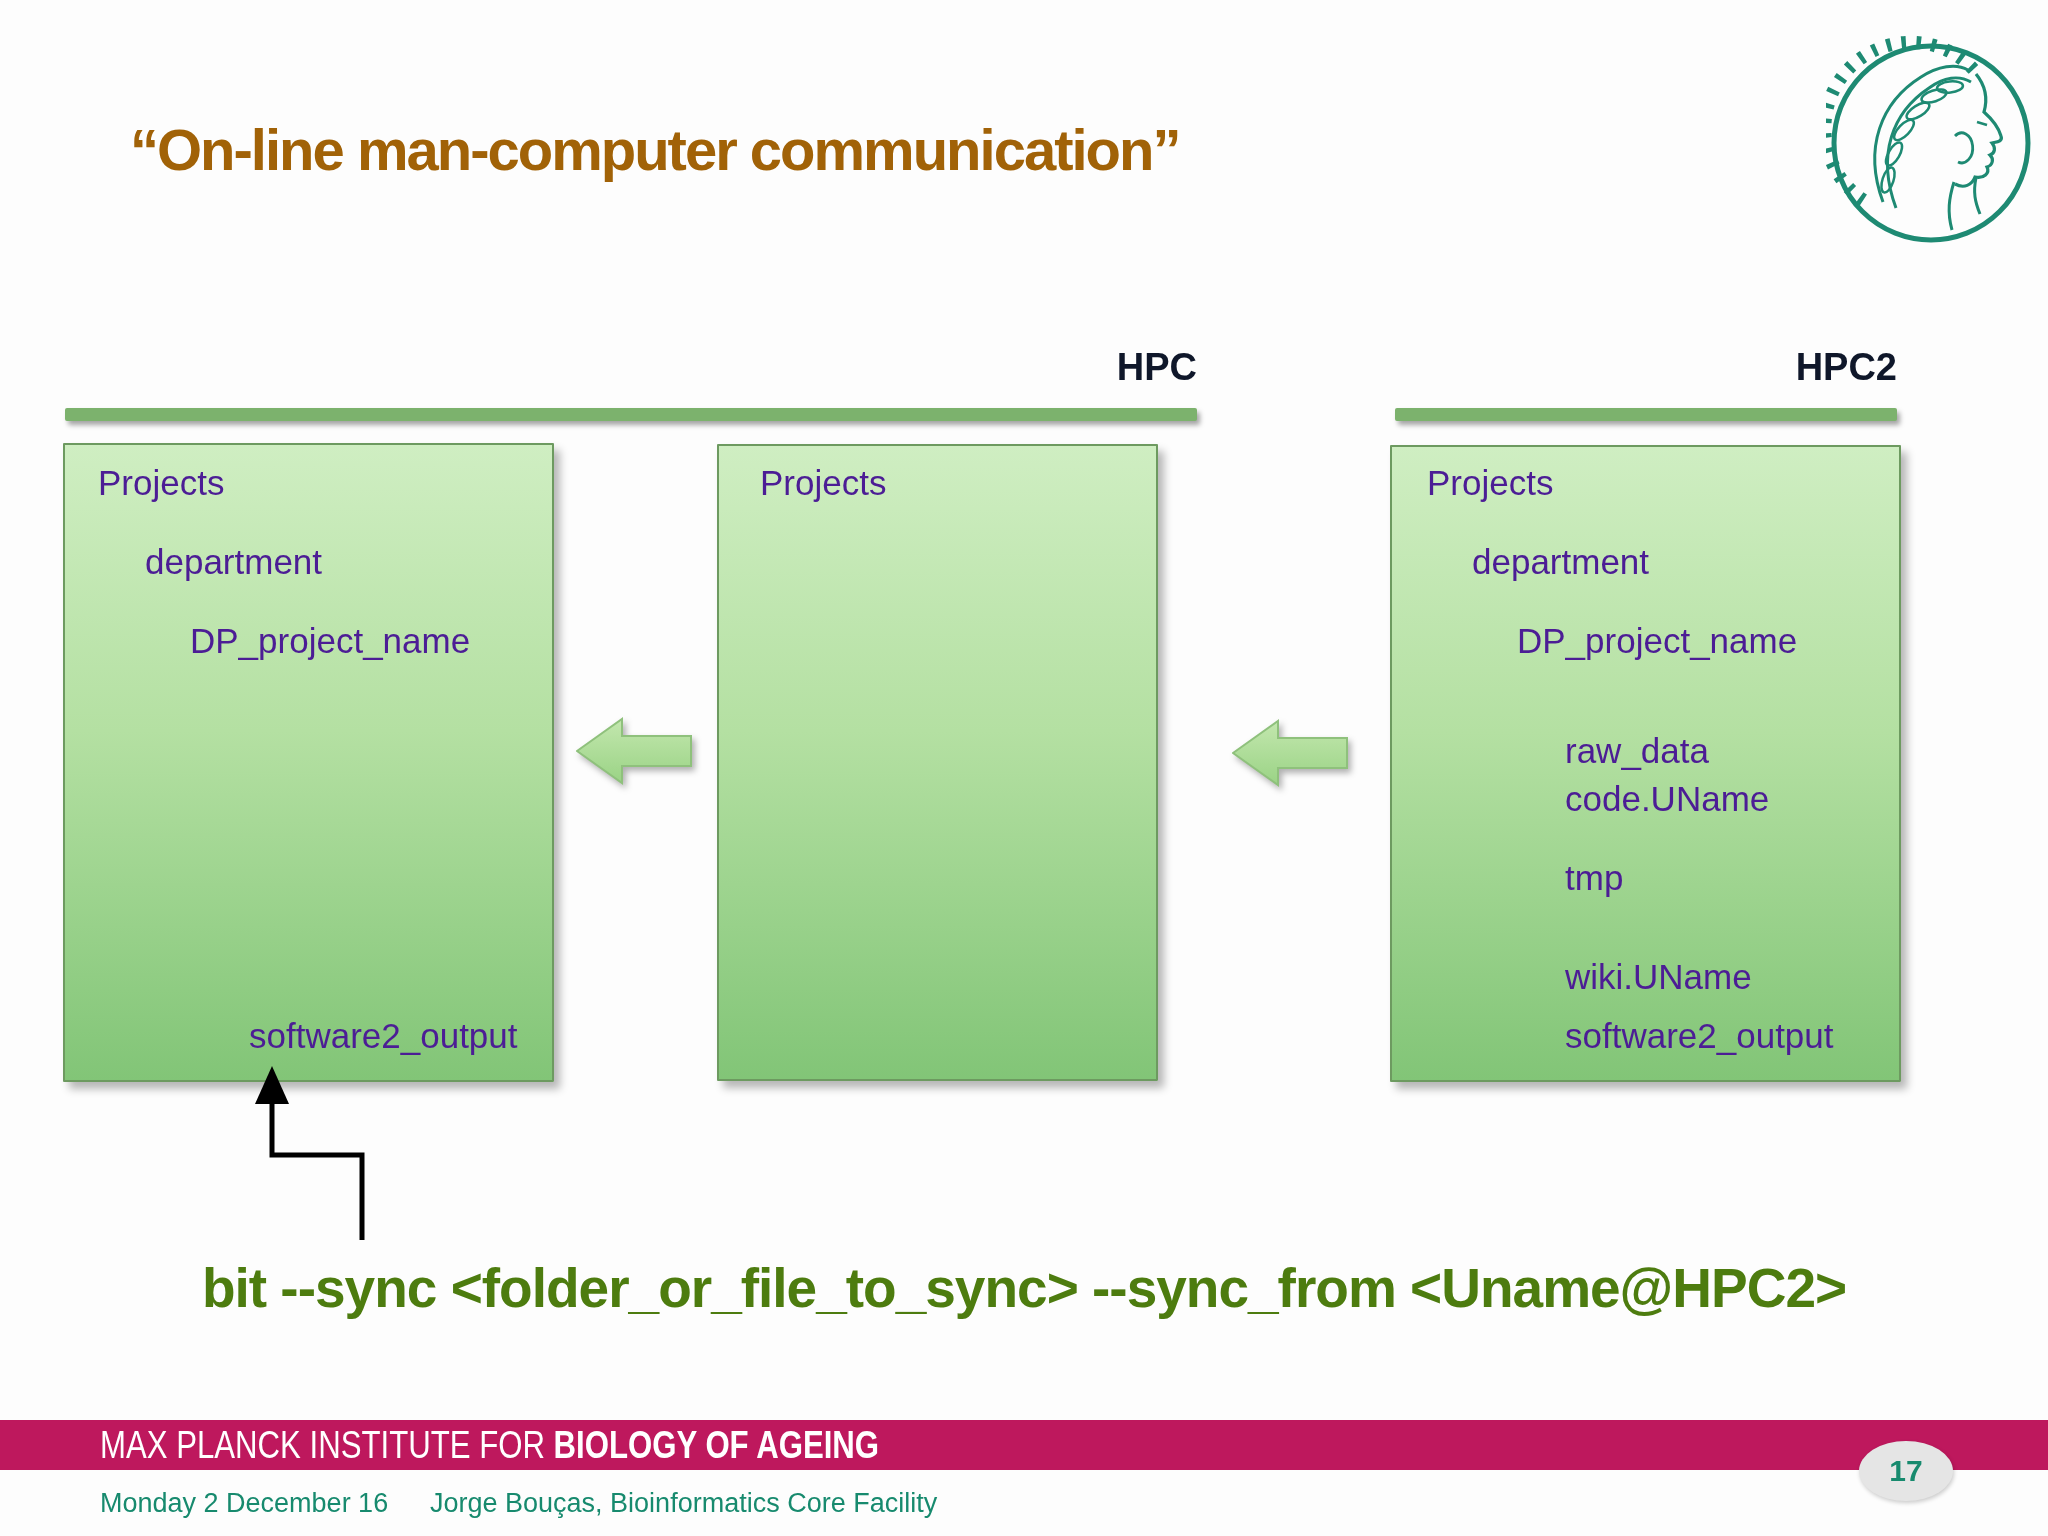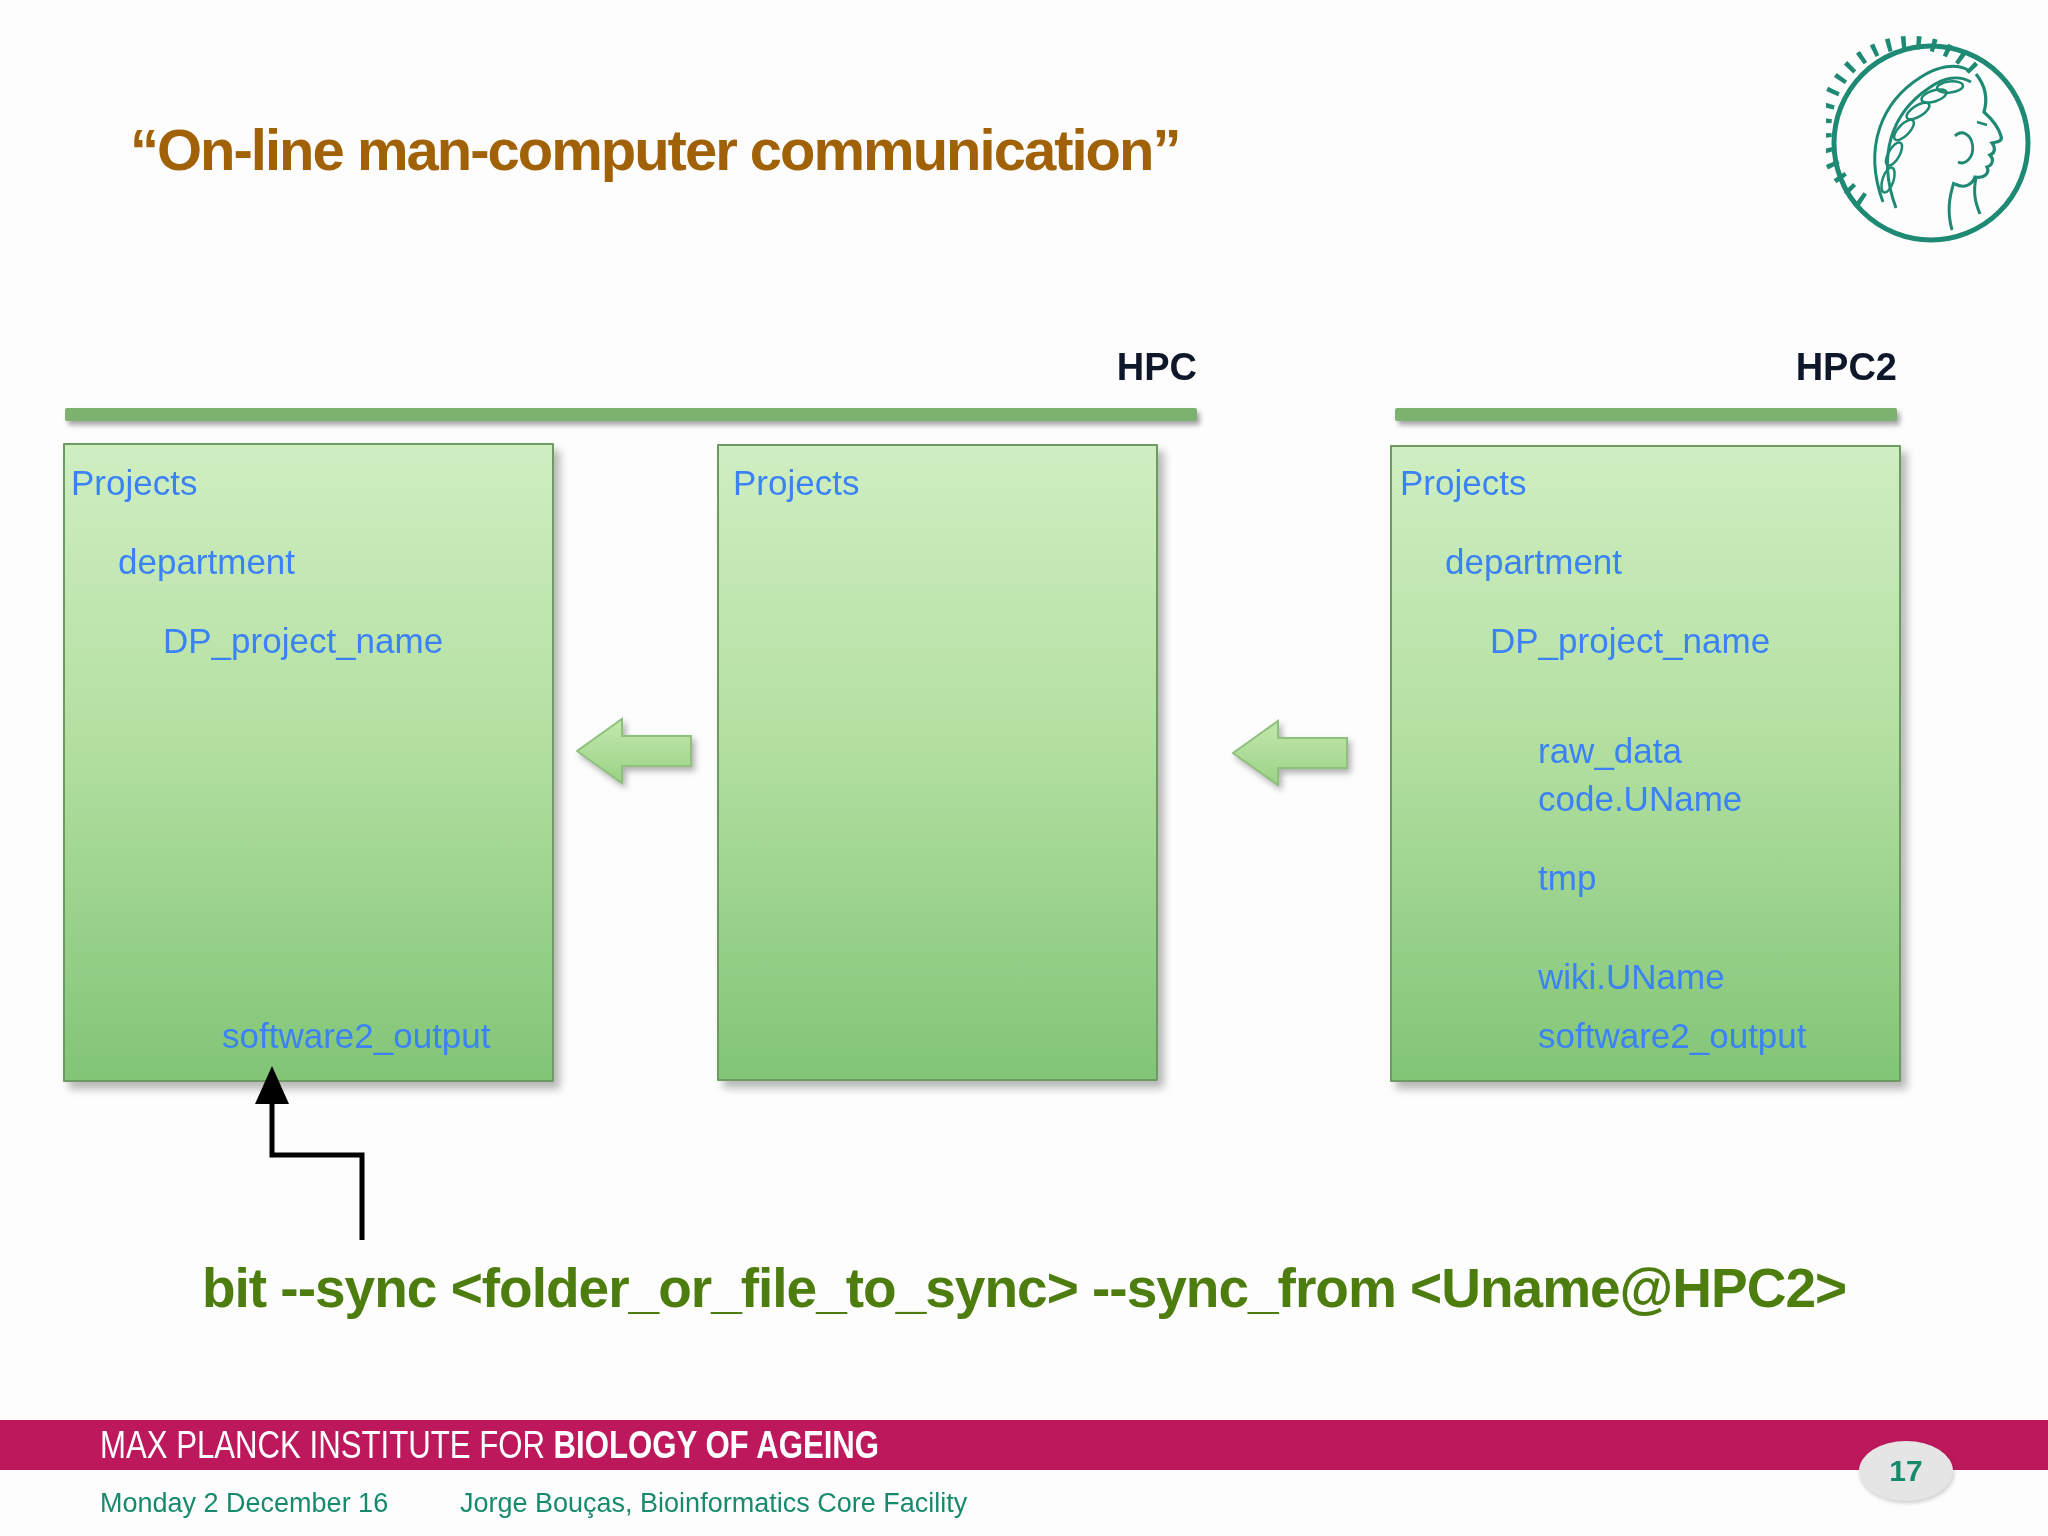--- a/index.html
+++ b/index.html
@@ -24,37 +24,37 @@
   .hbar.hpc{left:65px;width:1132px;}
   .hbar.hpc2{left:1395px;width:502px;}
   .tree-box{
     border:2px solid #6d9a60;border-radius:1px;
     background:linear-gradient(180deg,#cfeec2 0%,#b4e0a2 45%,#82c577 100%);
     box-shadow:6px 7px 9px rgba(0,0,0,.28);
   }
   .box-left{left:63px;top:443px;width:487px;height:635px;}
   .box-mid{left:717px;top:444px;width:437px;height:633px;}
   .box-right{left:1390px;top:445px;width:507px;height:633px;}
-  .ti{position:absolute;font-size:35px;color:#3b82f6;white-space:nowrap;line-height:1.1;}
+  .ti{position:absolute;font-size:35px;color:#4c1d95;white-space:nowrap;line-height:1.1;margin-left:27px;}
   .green-arrow{filter:drop-shadow(3px 4px 3px rgba(0,0,0,.3));}
   .command{
     left:0;top:1256px;width:2048px;text-align:center;
     font-size:55px;font-weight:bold;color:#4d7c0f;letter-spacing:-1px;white-space:nowrap;
   }
   .footer-band{
     left:0;top:1420px;width:2048px;height:50px;background:#be185d;
   }
   .footer-band .band-text{
     position:absolute;left:100px;top:0;line-height:50px;font-size:38px;color:#ffffff;
     letter-spacing:0px;white-space:nowrap;transform:scaleX(.82);transform-origin:left center;
   }
   .band-reg{font-weight:normal;}
   .band-bold{font-weight:bold;}
   .footer-date{left:100px;top:1488px;font-size:27px;color:#178a6e;white-space:nowrap;}
-  .footer-author{left:430px;top:1488px;font-size:27px;color:#178a6e;white-space:nowrap;margin-left:30px;}
+  .footer-author{left:430px;top:1488px;font-size:27px;color:#178a6e;white-space:nowrap;}
   .page-oval{
     left:1859px;top:1441px;width:94px;height:60px;background:#e5e5e5;border-radius:50%;
     box-shadow:1px 2px 4px rgba(0,0,0,.2);text-align:center;line-height:60px;
     font-size:30px;font-weight:bold;color:#178a6e;
   }
 </style>
 </head>
 <body>
 
 <div class="abs slide-title">“On-line man-computer communication”</div>

